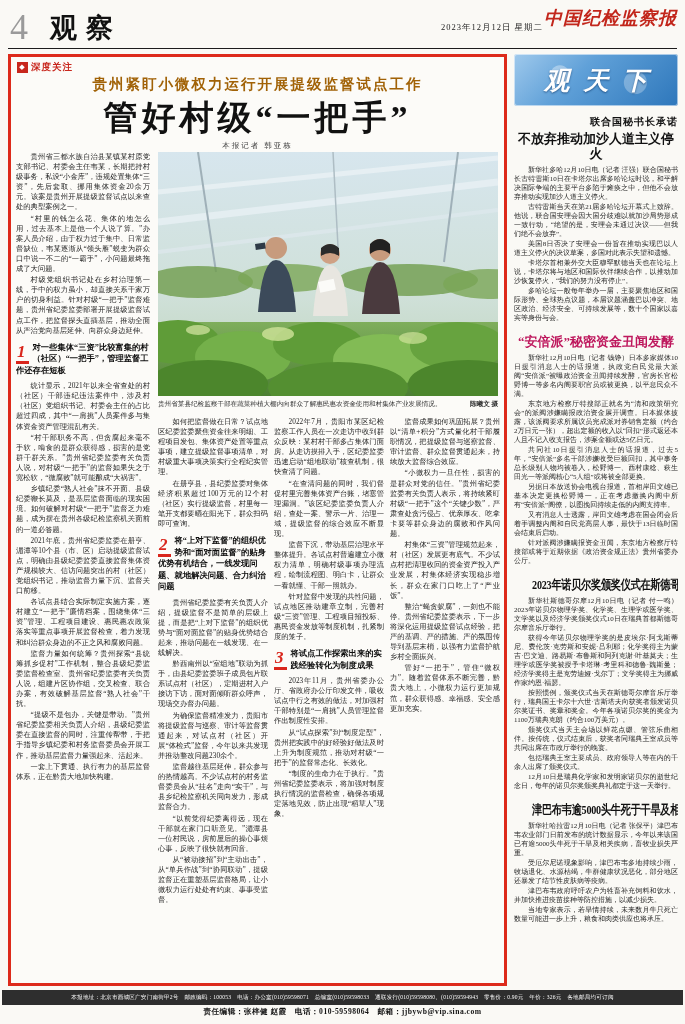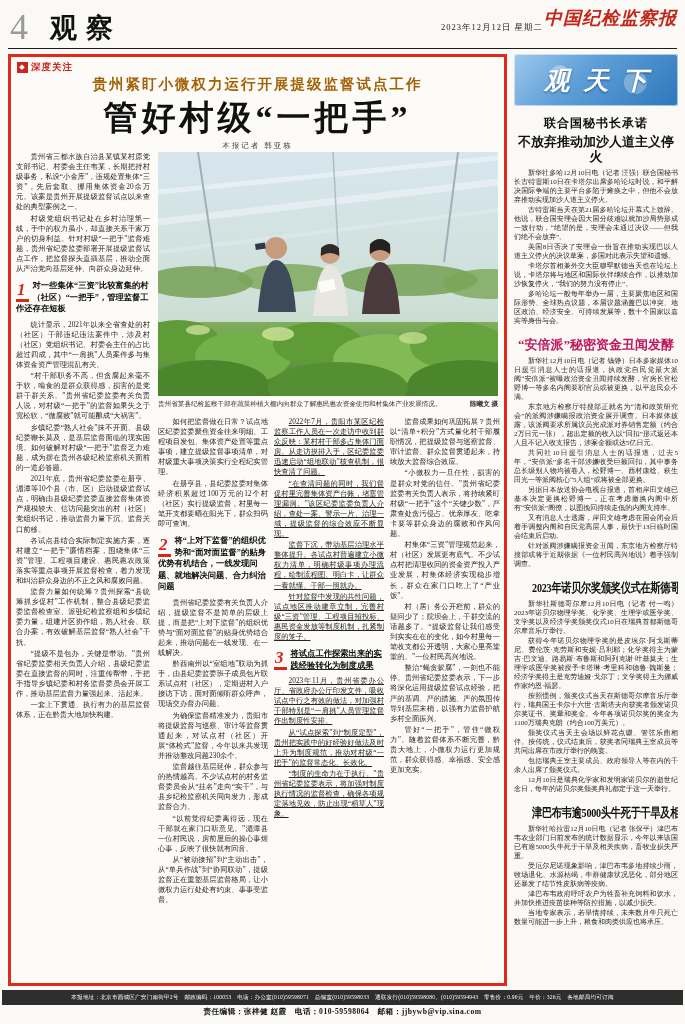--- a/index.html
+++ b/index.html
@@ -20,21 +20,21 @@
   .tag { position:absolute; left:6px; top:4px; display:flex; align-items:center; gap:3px; color:#c8271d; font-size:9.5px; font-weight:bold; letter-spacing:1px; }
   .tag-icon { display:inline-block; width:11px; height:11px; background:#c8271d; color:#fff; font-size:7px; line-height:11px; text-align:center; }
   .kicker { position:absolute; left:60px; right:60px; top:18px; text-align:center; font-size:14.5px; font-weight:bold; letter-spacing:2px; color:#a16207; }
   h1.headline { position:absolute; left:0; right:0; top:38px; text-align:center; font-size:34px; font-weight:bold; letter-spacing:4px; color:#111; }
   .byline { position:absolute; left:0; right:0; top:84px; text-align:center; font-size:7.5px; color:#444; letter-spacing:2px; }
 
   .col { position:absolute; overflow:hidden; font-size:7.3px; line-height:10.1px; color:#262626; }
   .col p { text-indent:2em; text-align:justify; margin-bottom:1px; }
   #col1 { left:5px;  top:95px;  width:134px; height:822px; }
   #colA { left:147px; top:360px; width:110px; height:557px; }
-  #colB { left:263px; top:360px; width:110px; height:557px;text-decoration:underline; }
+  #colB { left:263px; top:360px; width:110px; height:557px; }
   #colC { left:379px; top:360px; width:110px; height:557px; }
 
   .subhead { margin:6px 0 5px; font-size:8.3px; line-height:11.5px; font-weight:bold; color:#0e0e0e; overflow:hidden; }
   .subhead .num { float:left; font-size:17px; line-height:16px; font-weight:bold; font-style:italic; color:#d9261c; padding:0 3px 1px 1px; margin:2px 4px 0 0; border-bottom:3px solid #d9261c; }
 
   figure#article-photo { position:absolute; left:147px; top:95px; width:340px; height:244px; overflow:hidden; background:#dfe8e3; }
   .caption { position:absolute; left:147px; top:342px; width:340px; display:flex; justify-content:space-between; gap:8px; font-size:6.6px; line-height:9px; color:#333; }
   .caption .credit { white-space:nowrap; font-weight:bold; }
 
   
@@ -43,21 +43,21 @@
     background:
       radial-gradient(circle at 28% 40%, rgba(255,255,255,.35) 0 9px, rgba(255,255,255,0) 10px),
       radial-gradient(circle at 74% 55%, rgba(255,255,255,.28) 0 11px, rgba(255,255,255,0) 12px),
       linear-gradient(135deg,#9fc9ec 0%, #5fa0d8 40%, #2e77bb 100%);
     box-shadow: inset 0 0 0 1px rgba(255,255,255,.55);
     display:flex; align-items:center; justify-content:center; }
   #world-banner span { color:#fff; font-size:25px; font-weight:bold; letter-spacing:14px; padding-left:14px;
     text-shadow:0 1px 2px rgba(10,50,100,.65); font-style:italic; }
   #world-articles { margin-top:9px; }
   #world-articles article { margin-bottom:11px; }
-  .wa-kicker { text-align:center; font-size:12px; font-weight:bold; color:#111; margin-bottom:2px; letter-spacing:1px; }
+  .wa-kicker { text-align:right; font-size:10px; font-weight:bold; color:#111; margin-bottom:2px; letter-spacing:1px; }
   .wa-title { text-align:center; font-size:13px; font-weight:bold; color:#111; margin:2px 0 5px; line-height:15px; }
   .wa-title.red { color:#be185d; }
   .wa-title.long { white-space:nowrap; transform:scaleX(.78); transform-origin:50% 50%; letter-spacing:-.3px; }
   #world-articles p { font-size:7px; line-height:9px; text-indent:2em; text-align:justify; color:#262626; margin-bottom:1px; }
 
   
   #footer-bar { position:absolute; left:2px; right:2px; top:990px; height:15px; background:#2e2e2e; color:#fff;
     font-size:5.6px; line-height:15px; text-align:center; white-space:nowrap; overflow:hidden; letter-spacing:.2px; }
   #footer-editors { position:absolute; left:0; right:0; top:1007px; text-align:center; font-size:7.6px; font-weight:bold; color:#111; letter-spacing:.5px; }
 </style>
@@ -77,28 +77,29 @@
       <div class="tag">
         <span class="tag-icon">◆</span>
         <span>深度关注</span>
       </div>
       <div class="kicker">贵州紧盯小微权力运行开展提级监督试点工作</div>
       <h1 class="headline">管好村级“一把手”</h1>
       <div class="byline">本报记者 韩亚栋</div>
 
       <div class="col" id="col1">
           <p>贵州省三都水族自治县某镇某村原党支部书记、村委会主任韦某，长期把持村级事务，私设“小金库”，违规处置集体“三资”，先后套取、挪用集体资金20余万元。该案是贵州开展提级监督试点以来查处的典型案例之一。</p>
+          <p>“村里的钱怎么花、集体的地怎么用，过去基本上是他一个人说了算。”办案人员介绍，由于权力过于集中、日常监督缺位，韦某逐渐从“领头雁”蜕变为群众口中说一不二的“一霸手”，小问题最终拖成了大问题。</p>
           <p>村级党组织书记处在乡村治理第一线，手中的权力虽小，却直接关系千家万户的切身利益。针对村级“一把手”监督难题，贵州省纪委监委部署开展提级监督试点工作，把监督探头直插基层，推动全面从严治党向基层延伸、向群众身边延伸。</p>
           <div class="subhead"><span class="num">1</span><span>对一些集体“三资”比较富集的村（社区）“一把手”，管理监督工作还存在短板</span></div>
           <p>统计显示，2021年以来全省查处的村（社区）干部违纪违法案件中，涉及村（社区）党组织书记、村委会主任的占比超过四成，其中“一肩挑”人员案件多与集体资金资产管理混乱有关。</p>
           <p>“村干部职务不高，但贪腐起来毫不手软，啃食的是群众获得感，损害的是党群干群关系。”贵州省纪委监委有关负责人说，对村级“一把手”的监督如果失之于宽松软，“微腐败”就可能酿成“大祸害”。</p>
           <p>乡镇纪委“熟人社会”抹不开面、县级纪委鞭长莫及，是基层监督面临的现实困境。如何破解对村级“一把手”监督乏力难题，成为摆在贵州各级纪检监察机关面前的一道必答题。</p>
           <p>2021年底，贵州省纪委监委在册亨、湄潭等10个县（市、区）启动提级监督试点，明确由县级纪委监委直接监督集体资产规模较大、信访问题突出的村（社区）党组织书记，推动监督力量下沉、监督关口前移。</p>
           <p>各试点县结合实际制定实施方案，逐村建立“一把手”廉情档案，围绕集体“三资”管理、工程项目建设、惠民惠农政策落实等重点事项开展监督检查，着力发现和纠治群众身边的不正之风和腐败问题。</p>
-          <p>监督力量如何统筹？贵州探索“县统筹抓乡促村”工作机制，整合县级纪委监委监督检查室、派驻纪检监察组和乡镇纪委力量，组建片区协作组，熟人社会、联合办案，有效破解基层监督“熟人社会”干扰。</p>
+          <p>监督力量如何统筹？贵州探索“县统筹抓乡促村”工作机制，整合县级纪委监委监督检查室、贵州省纪委监委有关负责人说，组建片区协作组，交叉检查、联合办案，有效破解基层监督“熟人社会”干扰。</p>
           <p>“提级不是包办，关键是带动。”贵州省纪委监委相关负责人介绍，县级纪委监委在直接监督的同时，注重传帮带，手把手指导乡镇纪委和村务监督委员会开展工作，推动基层监督力量强起来、活起来。</p>
           <p>一套上下贯通、执行有力的基层监督体系，正在黔贵大地加快构建。</p>
         </div>
 
       <figure id="article-photo">
         <svg width="340" height="244" viewBox="0 0 340 244" xmlns="http://www.w3.org/2000/svg">
           <defs>
             <linearGradient id="sky" x1="0" y1="0" x2="0" y2="1">
               <stop offset="0" stop-color="#d7e6ee"></stop>
                 <stop offset="0.6" stop-color="#cfe0d8"></stop>
@@ -177,21 +178,20 @@
           <p>针对监督中发现的共性问题，试点地区推动建章立制，完善村级“三资”管理、工程项目招投标、惠民资金发放等制度机制，扎紧制度的笼子。</p>
           <div class="subhead"><span class="num">3</span><span>将试点工作探索出来的实践经验转化为制度成果</span></div>
           <p>2023年11月，贵州省委办公厅、省政府办公厅印发文件，吸收试点中行之有效的做法，对加强村干部特别是“一肩挑”人员管理监督作出制度性安排。</p>
           <p>从“试点探索”到“制度定型”，贵州把实践中的好经验好做法及时上升为制度规范，推动对村级“一把手”的监督常态化、长效化。</p>
           <p>“制度的生命力在于执行。”贵州省纪委监委表示，将加强对制度执行情况的监督检查，确保各项规定落地见效，防止出现“稻草人”现象。</p>
         </div>
       <div class="col" id="colC">
           <p>监督成果如何巩固拓展？贵州以“清单+积分”方式量化村干部履职情况，把提级监督与巡察监督、审计监督、群众监督贯通起来，持续放大监督综合效应。</p>
           <p>“小微权力一旦任性，损害的是群众对党的信任。”贵州省纪委监委有关负责人表示，将持续紧盯村级“一把手”这个“关键少数”，严肃查处贪污侵占、优亲厚友、吃拿卡要等群众身边的腐败和作风问题。</p>
           <p>村集体“三资”管理规范起来，村（社区）发展更有底气。不少试点村把清理收回的资金资产投入产业发展，村集体经济实现稳步增长，群众在家门口吃上了“产业饭”。</p>
-          <p>村（居）务公开栏前，群众的疑问少了；院坝会上，干群交流的话题多了。“提级监督让我们感受到实实在在的变化，如今村里每一笔收支都公开透明，大家心里亮堂堂的。”一位村民高兴地说。</p>
           <p>整治“蝇贪蚁腐”，一刻也不能停。贵州省纪委监委表示，下一步将深化运用提级监督试点经验，把严的基调、严的措施、严的氛围传导到基层末梢，以强有力监督护航乡村全面振兴。</p>
           <p>管好“一把手”，管住“微权力”。随着监督体系不断完善，黔贵大地上，小微权力运行更加规范，群众获得感、幸福感、安全感更加充实。</p>
         </div>
     </div>
   </section>
 
   <aside id="world">
     <div id="world-banner">
       <span>观天下</span>
     </div>
@@ -205,21 +205,21 @@
           <p>卡塔尔首相兼外交大臣穆罕默德当天也在论坛上说，卡塔尔将与地区和国际伙伴继续合作，以推动加沙恢复停火，“我们的努力没有停止”。</p>
           <p>多哈论坛一般每年举办一届，主要聚焦地区和国际形势、全球热点议题，本届议题涵盖巴以冲突、地区政治、经济安全、可持续发展等，数十个国家以嘉宾等身份与会。</p>
         </article>
         <article>
           <h2 class="wa-title red">“安倍派”秘密资金丑闻发酵</h2>
           <p>新华社12月10日电（记者 钱铮）日本多家媒体10日援引消息人士的话报道，执政党自民党最大派阀“安倍派”被曝政治资金丑闻持续发酵，官房长官松野博一等多名内阁要职官员或被更换，以平息民众不满。</p>
           <p>东京地方检察厅特搜部正就名为“清和政策研究会”的派阀涉嫌瞒报政治资金展开调查。日本媒体披露，该派阀要求所属议员完成派对券销售定额（约合2万日元一张），超出定额的收入以“回扣”形式返还本人且不记入收支报告，涉案金额或达5亿日元。</p>
           <p>共同社10日援引消息人士的话报道，过去5年，“安倍派”多名干部涉嫌收受巨额回扣，其中事务总长级别人物均被卷入，松野博一、西村康稔、萩生田光一等派阀核心“5人组”或将被全部更换。</p>
           <p>另据日本放送协会电视台报道，首相岸田文雄已基本决定更换松野博一，正在考虑撤换内阁中所有“安倍派”阁僚，以图挽回持续走低的内阁支持率。</p>
           <p>又有消息人士透露，岸田文雄考虑在国会闭会后着手调整内阁和自民党高层人事，最快于13日临时国会结束后启动。</p>
-          <p>针对派阀涉嫌瞒报资金丑闻，东京地方检察厅特搜部或将于近期依据《一位村民高兴地说》着手强制调查。</p>
+          <p>针对派阀涉嫌瞒报资金丑闻，东京地方检察厅特搜部或将于近期依据《政治资金规正法》贵州省委办公厅。</p>
         </article>
         <article>
           <h2 class="wa-title long">2023年诺贝尔奖颁奖仪式在斯德哥尔摩举行</h2>
           <p>新华社斯德哥尔摩12月10日电（记者 付一鸣）2023年诺贝尔物理学奖、化学奖、生理学或医学奖、文学奖以及经济学奖颁奖仪式10日在瑞典首都斯德哥尔摩音乐厅举行。</p>
           <p>获得今年诺贝尔物理学奖的是皮埃尔·阿戈斯蒂尼、费伦茨·克劳斯和安妮·吕利耶；化学奖得主为蒙吉·巴文迪、路易斯·布鲁斯和阿列克谢·叶基莫夫；生理学或医学奖被授予卡塔琳·考里科和德鲁·魏斯曼；经济学奖得主是克劳迪娅·戈尔丁；文学奖得主为挪威作家约恩·福瑟。</p>
           <p>按照惯例，颁奖仪式当天在斯德哥尔摩音乐厅举行，瑞典国王卡尔十六世·古斯塔夫向获奖者颁发诺贝尔奖证书、奖章和奖金。今年各项诺贝尔奖的奖金为1100万瑞典克朗（约合100万美元）。</p>
           <p>颁奖仪式当天主会场以鲜花点缀、管弦乐曲相伴。按传统，仪式结束后，获奖者同瑞典王室成员等共同出席在市政厅举行的晚宴。</p>
           <p>包括瑞典王室主要成员、政府领导人等在内的千余人出席了颁奖仪式。</p>
           <p>12月10日是瑞典化学家和发明家诺贝尔的逝世纪念日，每年的诺贝尔奖颁奖典礼都定于这一天举行。</p>
         </article>

